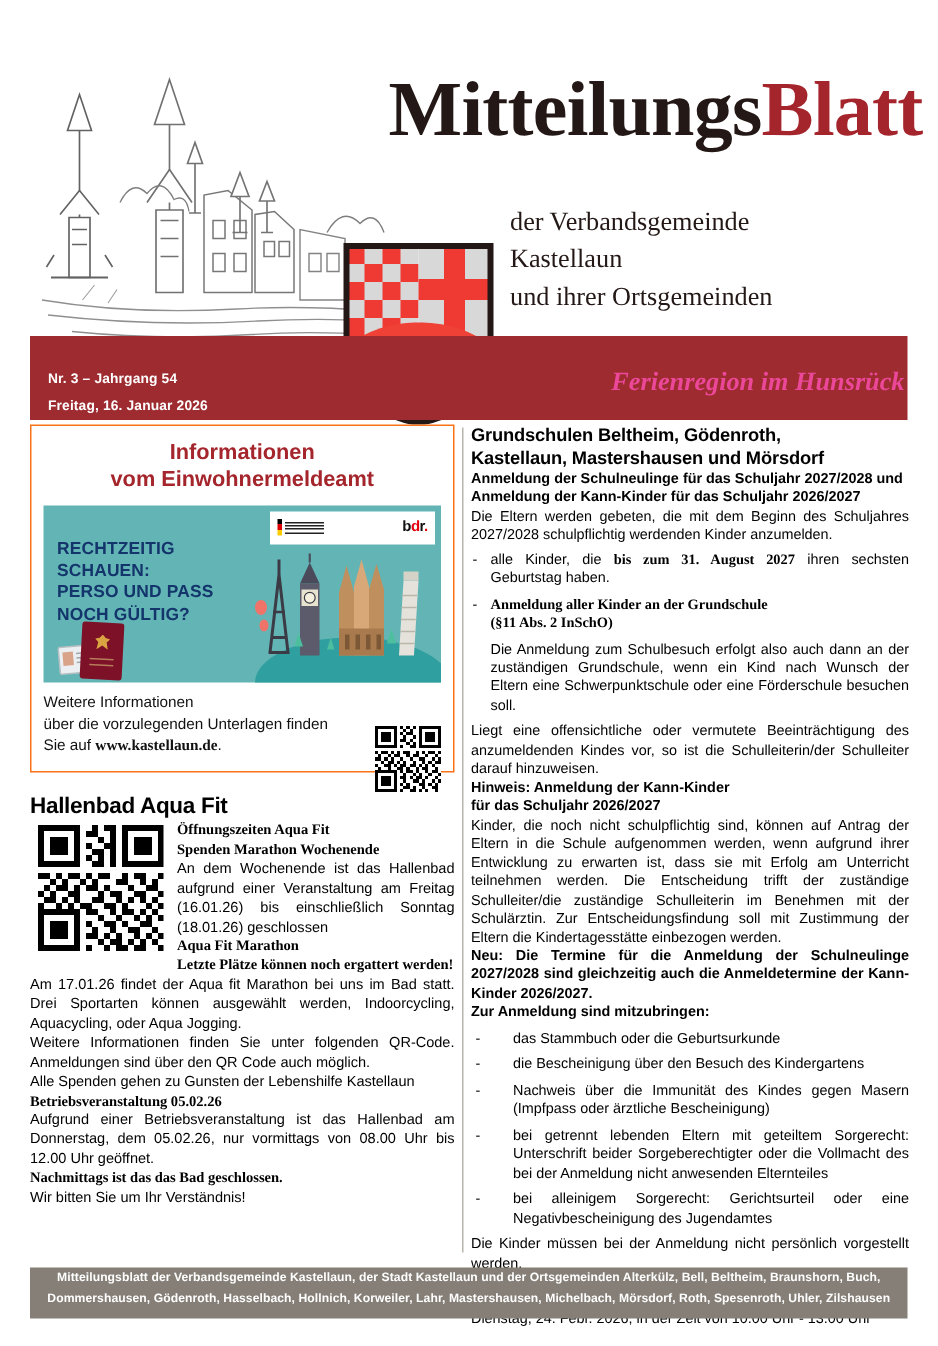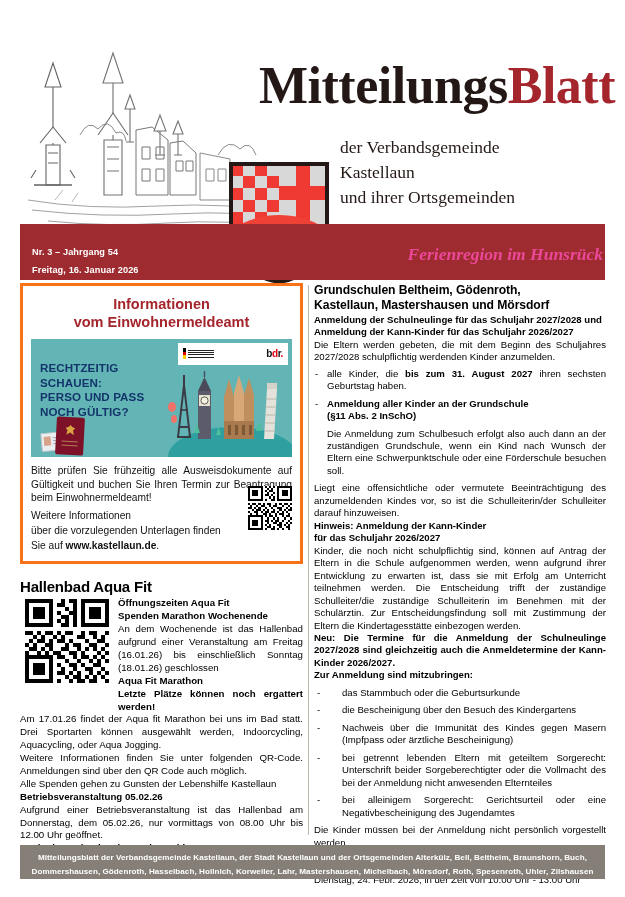--- a/index.html
+++ b/index.html
@@ -2,40 +2,40 @@
 <html><head>
 <meta charset="utf-8">
 <style>
   html,body{margin:0;padding:0;background:#ffffff;}
   body{width:625px;height:897px;font-family:"Liberation Sans",sans-serif;color:#000;overflow:hidden;}
   .page{position:relative;width:625px;height:897px;background:#fff;}
 
   
   .masthead{position:relative;height:280px;}
   .skyline{position:absolute;left:18px;top:35px;width:300px;height:200px;opacity:.95;}
-  .mast-title{position:absolute;left:175px;top:60px;width:440px;text-align:right;
+  .mast-title{position:absolute;left:175px;top:48px;width:440px;text-align:right;
     font-family:"Liberation Serif",serif;font-size:52px;font-weight:700;letter-spacing:-.5px;line-height:1;}
   .mast-title .m1{color:#231815;}
   .mast-title .m2{color:#A5252C;}
   .mast-sub{position:absolute;left:340px;top:135px;width:272px;
     font-family:"Liberation Serif",serif;font-size:17.5px;line-height:1.42;color:#231815;text-align:left;}
   .crest{position:absolute;left:225px;top:160px;width:108px;height:126px;}
   .redbar{position:absolute;left:20px;top:224px;width:585px;height:56px;background:#9E2B30;}
   .issue{position:absolute;left:32px;top:244px;color:#fff;font-size:9.2px;font-weight:700;line-height:1.95;letter-spacing:.1px;}
   .slogan{position:absolute;right:22px;top:244px;color:#ec4899;font-family:"Liberation Serif",serif;
     font-style:italic;font-weight:700;font-size:17.5px;}
 
   
   .cols{position:absolute;left:0;top:283px;width:625px;height:555px;}
   .col-left{position:absolute;left:20px;top:0;width:283px;}
   .col-right{position:absolute;left:314px;top:0;width:292px;}
   .divider{position:absolute;left:308px;top:2px;width:1px;height:550px;background:#b9b5ad;}
 
   
-  .infobox{border:3px solid #f97316;padding:6px 8px 8px 8px;background:#fff;}
+  .infobox{border:1px solid #f97316;padding:6px 8px 8px 8px;background:#fff;}
   .info-head{color:#A5252C;font-size:14.5px;font-weight:700;text-align:center;line-height:1.27;margin:3px 0 7px;}
   .banner{position:relative;width:100%;height:118px;background:#63b5b5;overflow:hidden;}
   .banner .bhead{position:absolute;left:9px;top:22px;color:#13356b;font-size:11.6px;font-weight:700;line-height:1.28;letter-spacing:.1px;}
   .logostrip{position:absolute;right:4px;top:4px;width:110px;height:22px;background:#fff;display:flex;align-items:center;justify-content:space-between;padding:0 5px;box-sizing:border-box;}
   .bundeslogo{display:flex;align-items:center;gap:2px;}
   .bl-flag{width:2.5px;height:11px;background:linear-gradient(#000 33%,#d00 33% 66%,#fc0 66%);}
   .bl-lines{display:flex;flex-direction:column;gap:1.1px;}
   .bl-lines i{display:block;width:26px;height:1.1px;background:#222;}
   .bdr{font-size:10px;font-weight:700;letter-spacing:-.4px;}
   .bdr .b{color:#111;} .bdr .d{color:#e3000f;} .bdr .r{color:#111;} .bdr .dot{color:#e3000f;}
@@ -54,40 +54,40 @@
   .info-wrap{position:relative;}
   .qr-right{position:absolute;right:0;top:22px;}
   .qr{image-rendering:pixelated;display:block;}
 
   .pool-title{font-size:15px;font-weight:700;margin:14px 0 2px;letter-spacing:-.2px;}
   .pool-row{position:relative;min-height:92px;}
   .qr-left{position:absolute;left:5px;top:2px;}
   .pool-body{margin-left:98px;font-size:9.7px;line-height:1.33;text-align:justify;}
   .pool-tail{font-size:9.7px;line-height:1.33;text-align:justify;margin-top:0;}
   .pool-body p,.pool-tail p{margin:0;}
-  b{font-weight:700;}
+  b{font-weight:700;font-family:Liberation Serif, serif;}
 
   
   .r-h1{font-size:12.2px;font-weight:700;line-height:1.22;margin:0 0 1px;letter-spacing:-.1px;}
   .r-b{font-size:9.6px;font-weight:700;line-height:1.3;}
   .r-t{font-size:9.6px;line-height:1.3;text-align:justify;}
   .r-t p,.r-b p{margin:0;}
   .bullets{margin:4px 0 0;padding:0;list-style:none;}
   .bullets li{position:relative;padding-left:13px;font-size:9.6px;line-height:1.3;text-align:justify;margin-bottom:5px;}
   .bullets li:before{content:"-";position:absolute;left:1px;top:0;}
   .indent{margin-left:13px;font-size:9.6px;line-height:1.3;text-align:justify;}
   .bullets2{margin:5px 0 4px;padding:0;list-style:none;}
   .bullets2 li{position:relative;padding-left:28px;font-size:9.6px;line-height:1.3;text-align:justify;margin-bottom:5px;}
   .bullets2 li:before{content:"-";position:absolute;left:3px;top:0;}
   .sch{font-size:9.6px;line-height:1.3;}
   .sch .n{font-weight:700;}
 
   
   .footer{position:absolute;left:20px;top:845px;width:585px;height:34px;background:#857f77;
-    display:flex;align-items:flex-end;justify-content:center;}
+    display:flex;align-items:flex-start;justify-content:center;}
   .footer-txt{color:#fff;font-size:8.1px;font-weight:700;line-height:1.72;text-align:center;padding:0 10px;letter-spacing:.05px;}
 </style>
 </head>
 <body>
 
 <div class="page">
 
   <div class="masthead">
 
     <svg class="skyline" viewBox="0 0 300 200">
@@ -397,21 +397,20 @@
                 <rect x="18" y="19" width="2" height="1"></rect>
               <rect x="8" y="20" width="1" height="1"></rect>
                 <rect x="11" y="20" width="2" height="1"></rect>
                 <rect x="14" y="20" width="1" height="1"></rect>
                 <rect x="16" y="20" width="1" height="1"></rect>
                 <rect x="19" y="20" width="1" height="1"></rect>
             </g>
           </svg>
 
           <div class="info-text">
-            <p>Bitte prüfen Sie frühzeitig alle Ausweisdokumente auf Gültigkeit und buchen Sie Ihren Termin zur Beantragung beim Einwohnermeldeamt!</p>
             <p style="margin-top:4px">Weitere Informationen</p>
             <p>über die vorzulegenden Unterlagen finden</p>
             <p><span>Sie auf </span><b>www.kastellaun.de</b><span>.</span></p>
           </div>
         </div>
       </div>
 
       <div class="pool-title">Hallenbad Aqua Fit</div>
 
       <div class="pool-row">

